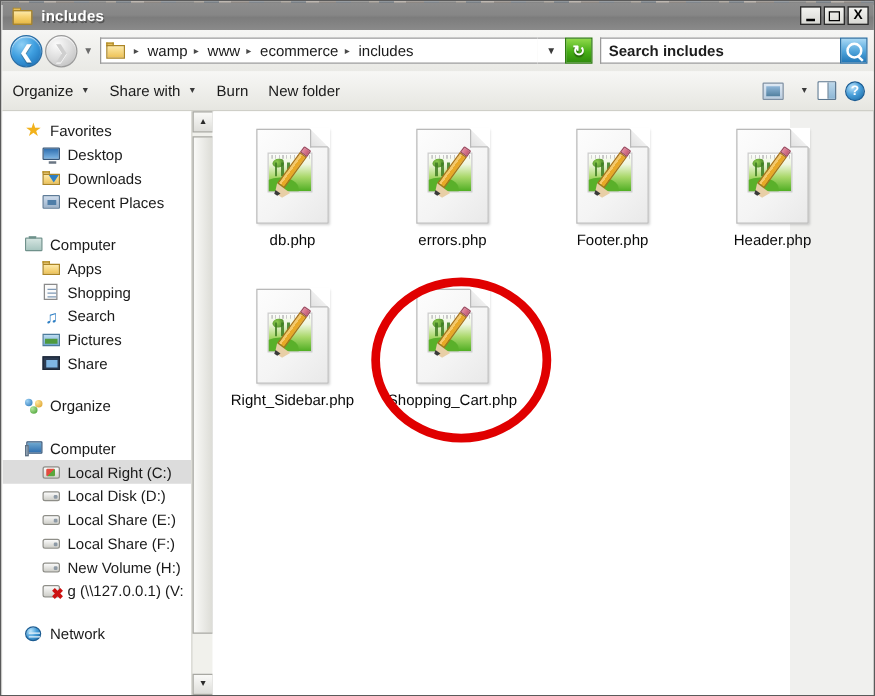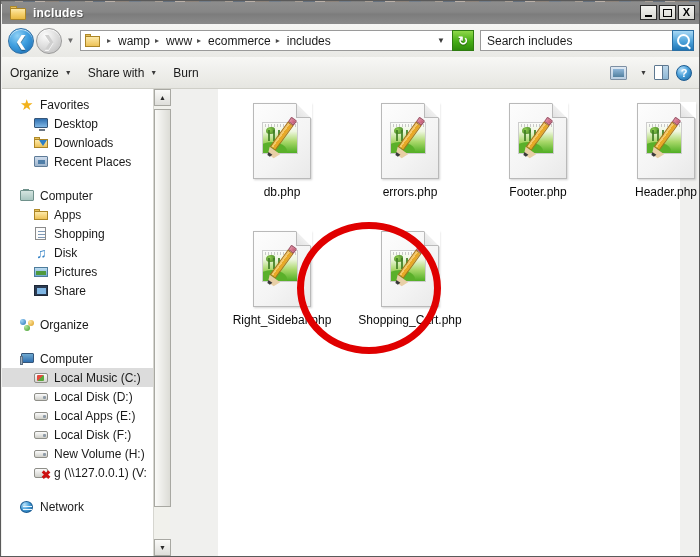--- a/index.html
+++ b/index.html
@@ -114,21 +114,21 @@
     width:22px;height:21px;flex:none;box-sizing:border-box;
     background:linear-gradient(to bottom,#8fd94a 0%,#46ad16 55%,#2f8c0c 100%);
     border:1px solid #2e7c10;
     display:flex;align-items:center;justify-content:center;
     color:#fff;font-size:12px;line-height:1;font-weight:bold;
     text-shadow:0 1px 1px rgba(0,0,0,.4);
   }
   .searchbox{
     width:192px;height:21px;margin-left:6px;flex:none;
     background:#fff;border:1px solid #9a9a9a;border-right:none;
-    display:flex;align-items:center;box-sizing:border-box;
+    display:flex;align-items:center;box-sizing:border-box;font-weight:bold;
   }
   .searchbox .ph{font-size:12px;color:#1d1d1d;padding-left:6px;}
   .searchbtn{
     width:22px;height:21px;margin-right:6px;flex:none;box-sizing:border-box;
     background:linear-gradient(to bottom,#a9d9f5 0%,#4ea3da 55%,#2076b6 100%);
     border:1px solid #2b6fa3;
     display:flex;align-items:center;justify-content:center;
   }
   .mag{
     width:9px;height:9px;border:2px solid #fff;border-radius:50%;position:relative;
@@ -263,21 +263,20 @@
   .sbthumb{
     position:absolute;left:0;top:20px;width:17px;height:398px;
     background:linear-gradient(to right,#fafaf8,#dcdcd6);
     border:1px solid #a8a8a2;box-sizing:border-box;
   }
 
   
   .content{
     position:absolute;left:169px;top:88px;width:462px;height:467px;
     background:#ffffff;
-    margin-left:48px;
   }
   .filegrid{
     position:absolute;left:0;top:0;width:530px;
     display:flex;flex-wrap:wrap;
     padding-top:8px;
   }
   .fileitem{
     width:128px;height:128px;
     display:flex;flex-direction:column;align-items:center;
     box-sizing:border-box;padding-top:6px;
@@ -441,20 +440,23 @@
       <span>Organize</span>
       <span class="tbcaret">▼</span>
     </span>
     <span class="tbitem">
       <span>Share with</span>
       <span class="tbcaret">▼</span>
     </span>
     <span class="tbitem">
       <span>Burn</span>
     </span>
+    <span class="tbitem">
+      <span>New folder</span>
+    </span>
 
     <span class="tbright">
       <span class="icon-view"></span>
       <span class="tbcaret">▼</span>
       <span class="icon-pane">
           <i class="a"></i>
           <i class="b"></i>
         </span>
       <span class="icon-help">?</span>
     </span>
@@ -512,21 +514,21 @@
       <div class="navrow lvl1">
         <span class="nicon">
             <span class="ic-doc"></span>
           </span>
         <span class="lbl">Shopping</span>
       </div>
       <div class="navrow lvl1">
         <span class="nicon">
             <span class="ic-music">♫</span>
           </span>
-        <span class="lbl">Disk</span>
+        <span class="lbl">Search</span>
       </div>
       <div class="navrow lvl1">
         <span class="nicon">
             <span class="ic-pic"></span>
           </span>
         <span class="lbl">Pictures</span>
       </div>
       <div class="navrow lvl1">
         <span class="nicon">
             <span class="ic-vid"></span>
@@ -552,39 +554,39 @@
       <div class="navrow lvl0">
         <span class="nicon">
             <span class="ic-computer"></span>
           </span>
         <span class="lbl">Computer</span>
       </div>
       <div class="navrow lvl1 sel">
         <span class="nicon">
             <span class="ic-drivewin"></span>
           </span>
-        <span class="lbl">Local Music (C:)</span>
+        <span class="lbl">Local Right (C:)</span>
       </div>
       <div class="navrow lvl1">
         <span class="nicon">
             <span class="ic-drive"></span>
           </span>
         <span class="lbl">Local Disk (D:)</span>
       </div>
       <div class="navrow lvl1">
         <span class="nicon">
             <span class="ic-drive"></span>
           </span>
-        <span class="lbl">Local Apps (E:)</span>
+        <span class="lbl">Local Share (E:)</span>
       </div>
       <div class="navrow lvl1">
         <span class="nicon">
             <span class="ic-drive"></span>
           </span>
-        <span class="lbl">Local Disk (F:)</span>
+        <span class="lbl">Local Share (F:)</span>
       </div>
       <div class="navrow lvl1">
         <span class="nicon">
             <span class="ic-drive"></span>
           </span>
         <span class="lbl">New Volume (H:)</span>
       </div>
       <div class="navrow lvl1">
         <span class="nicon">
           <span class="ic-net-dc"></span>

